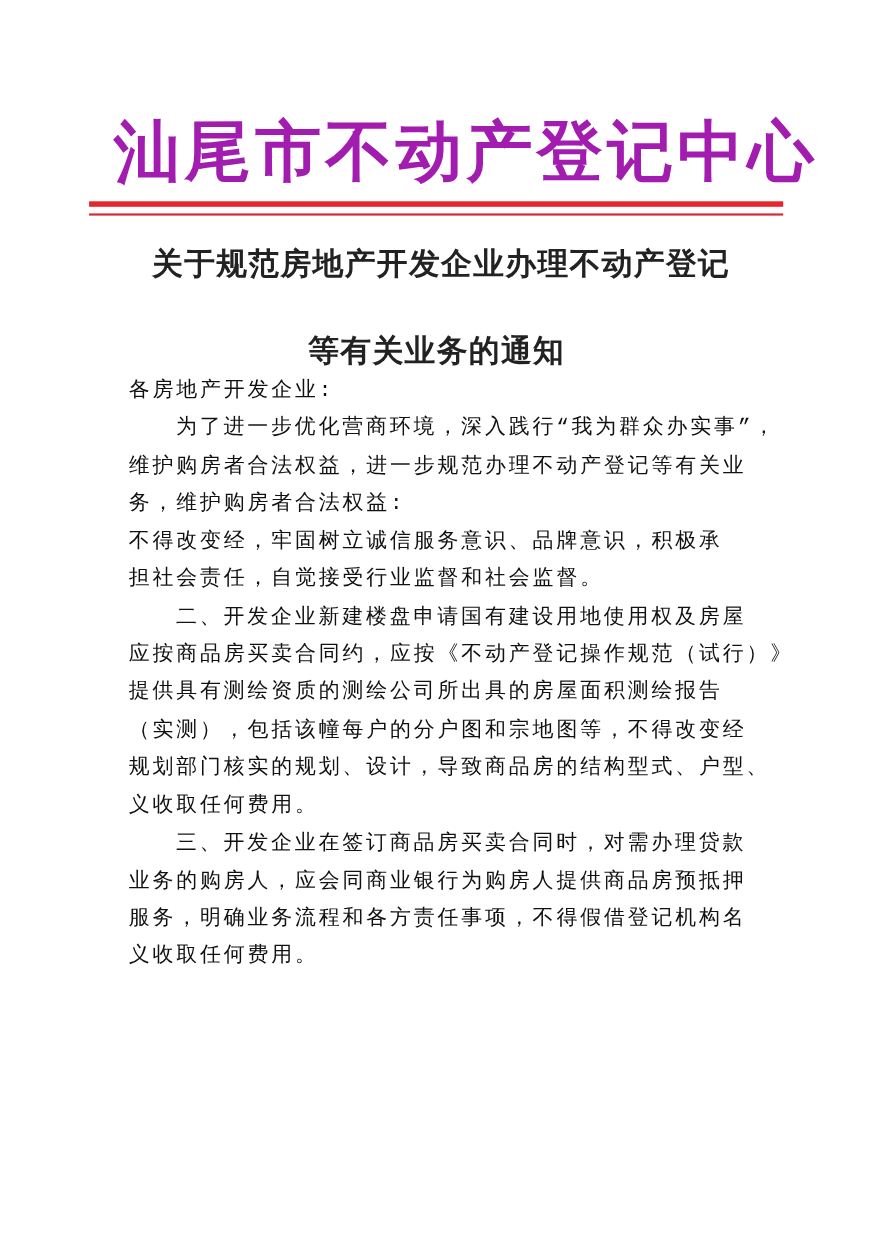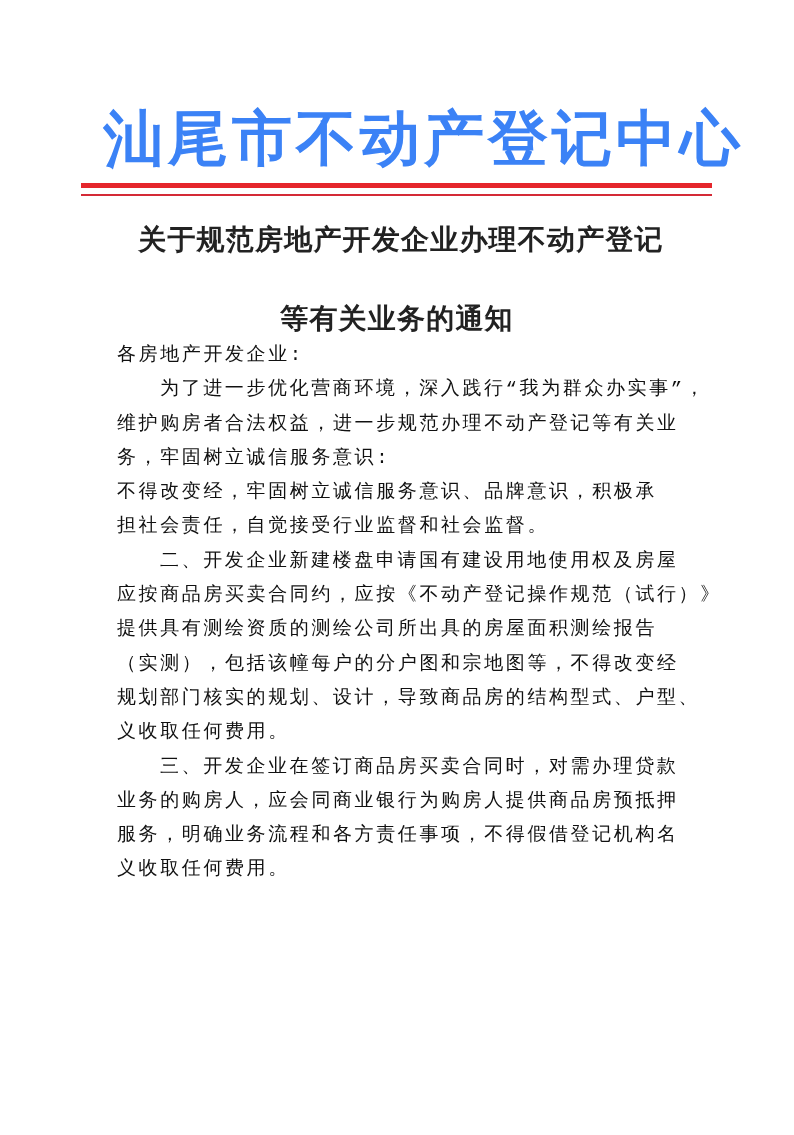--- a/index.html
+++ b/index.html
@@ -20,21 +20,21 @@
       width: 794px;
       height: 1135px;
       background: #ffffff;
     }
     .masthead {
       position: absolute;
       left: 104px;
       top: 104px;
       width: 590px;
       height: 68px;
-      color: #3b82f6;
+      color: #a21caf;
       font-family: "DejaVu Serif", "Liberation Serif", serif;
       font-weight: bold;
       font-size: 60px;
       line-height: 68px;
       letter-spacing: 4px;
       white-space: nowrap;
       text-align: left;
     }
     .rule-thick {
       position: absolute;
@@ -94,21 +94,21 @@
   <div class="rule-thin"></div>
 
   <div class="doc-title l1">关于规范房地产开发企业办理不动产登记</div>
   <div class="doc-title l2">等有关业务的通知</div>
 
   <div class="body">
     <div class="line">各房地产开发企业:</div>
 
     <div class="line indent">为了进一步优化营商环境，深入践行“我为群众办实事”，</div>
     <div class="line">维护购房者合法权益，进一步规范办理不动产登记等有关业</div>
-    <div class="line">务，牢固树立诚信服务意识:</div>
+    <div class="line">务，维护购房者合法权益:</div>
 
     <div class="line">不得改变经，牢固树立诚信服务意识、品牌意识，积极承</div>
     <div class="line">担社会责任，自觉接受行业监督和社会监督。</div>
 
     <div class="line indent">二、开发企业新建楼盘申请国有建设用地使用权及房屋</div>
     <div class="line">应按商品房买卖合同约，应按《不动产登记操作规范（试行）》</div>
     <div class="line">提供具有测绘资质的测绘公司所出具的房屋面积测绘报告</div>
     <div class="line">（实测），包括该幢每户的分户图和宗地图等，不得改变经</div>
     <div class="line">规划部门核实的规划、设计，导致商品房的结构型式、户型、</div>
     <div class="line">义收取任何费用。</div>

